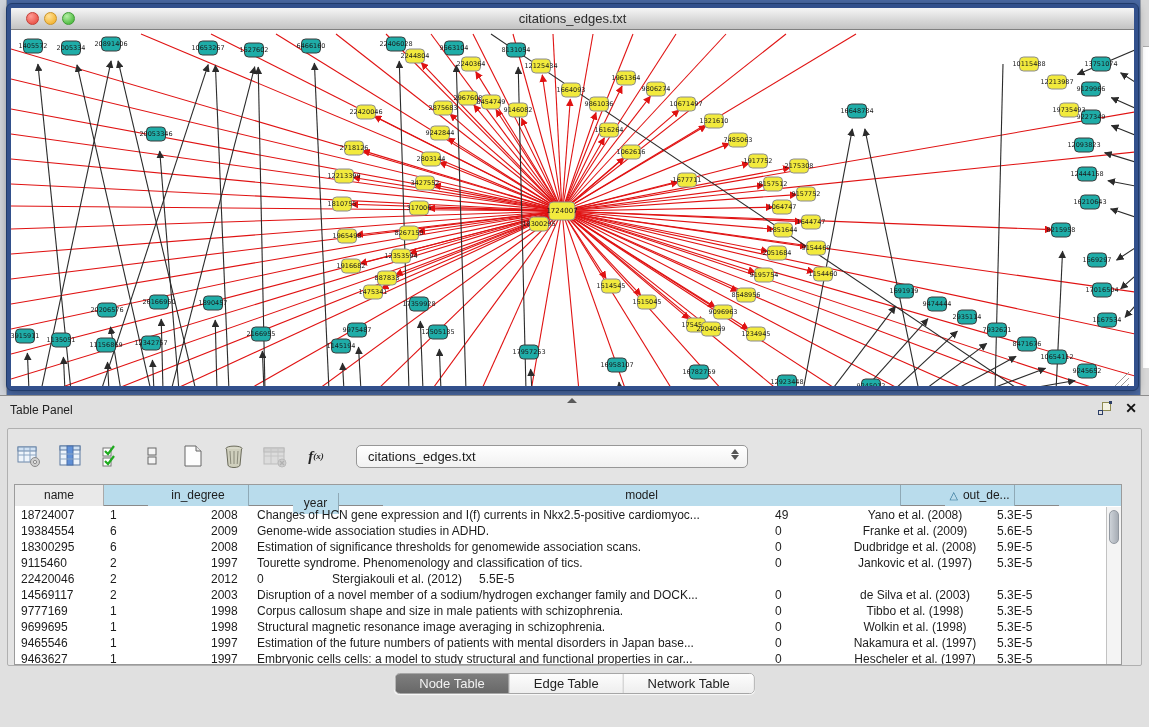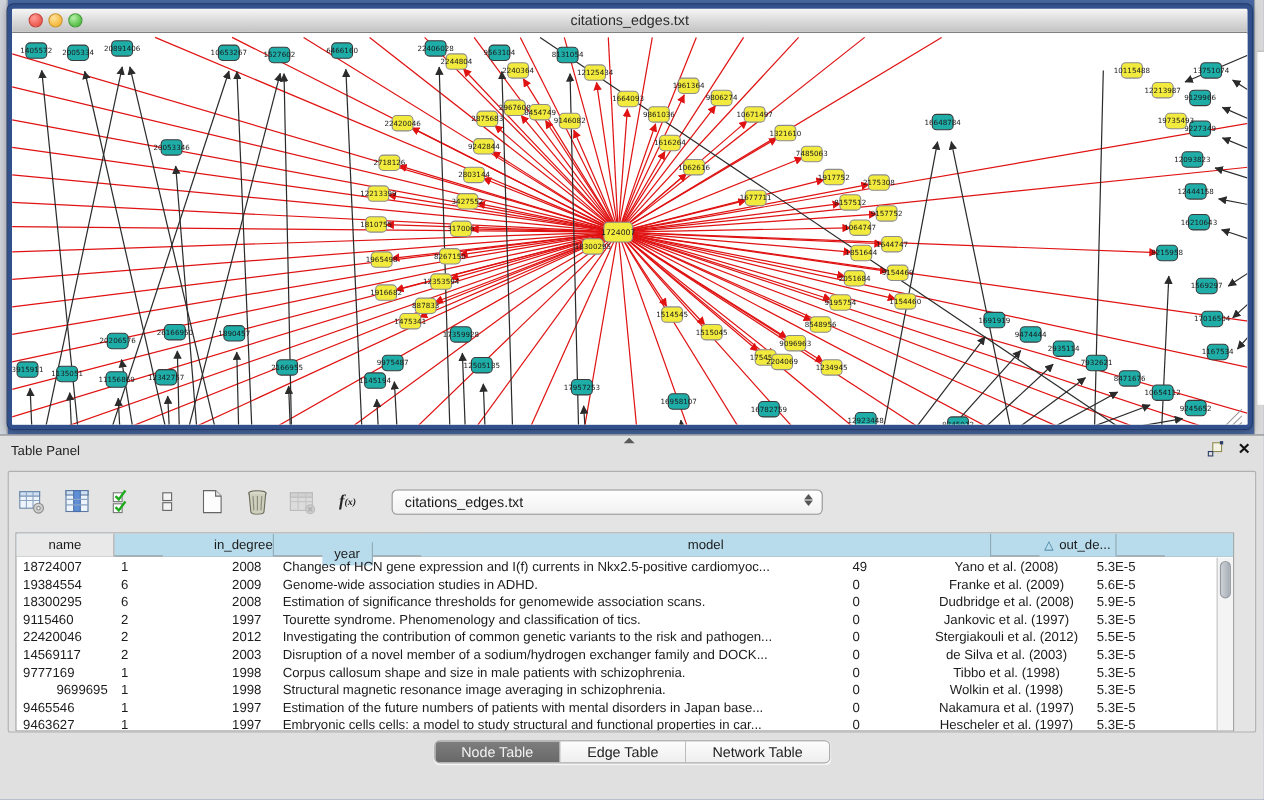--- a/index.html
+++ b/index.html
@@ -549,21 +549,21 @@
         <span class="spin">
             <i class="up"></i>
             <i class="dn"></i>
           </span>
       </div>
     </div>
 
     <div class="tbl">
       <div class="thead" id="thead">
           <div class="th gray" style="width: 89px;">name</div>
-          <div class="th" style="width: 101px; text-align: right;">in_degree</div>
+          <div class="th" style="width: 101px;">in_degree</div>
           <div class="th" style="width: 46px; margin-top: 8px;">year</div>
           <div class="th" style="width: 518px;">model</div>
           <div class="th" style="width: 70px;"><span class="sort">△ </span>out_de...</div>
           <div class="th" style="width: 152px;">short</div>
           <div class="th" style="width: 115px;">pagerank</div>
           <div class="corner"></div>
         </div>
       <div class="tbody" id="tbody">
           <div class="tr">
             <div class="td c0" style="width: 89px;">18724007</div>
@@ -598,21 +598,20 @@
             <div class="td c2" style="width: 46px;">1997</div>
             <div class="td c3" style="width: 518px;">Tourette syndrome. Phenomenology and classification of tics.</div>
             <div class="td c4" style="width: 70px;">0</div>
             <div class="td c5" style="width: 152px;">Jankovic et al. (1997)</div>
             <div class="td c6" style="width: 115px;">5.3E-5</div>
           </div>
           <div class="tr">
             <div class="td c0" style="width: 89px;">22420046</div>
             <div class="td c1" style="width: 101px;">2</div>
             <div class="td c2" style="width: 46px;">2012</div>
-            <div class="td c3" style="width: 518px;">Investigating the contribution of common genetic variants to the risk and pathogen...</div>
             <div class="td c4" style="width: 70px;">0</div>
             <div class="td c5" style="width: 152px;">Stergiakouli et al. (2012)</div>
             <div class="td c6" style="width: 115px;">5.5E-5</div>
           </div>
           <div class="tr">
             <div class="td c0" style="width: 89px;">14569117</div>
             <div class="td c1" style="width: 101px;">2</div>
             <div class="td c2" style="width: 46px;">2003</div>
             <div class="td c3" style="width: 518px;">Disruption of a novel member of a sodium/hydrogen exchanger family and DOCK...</div>
             <div class="td c4" style="width: 70px;">0</div>
@@ -622,21 +621,21 @@
           <div class="tr">
             <div class="td c0" style="width: 89px;">9777169</div>
             <div class="td c1" style="width: 101px;">1</div>
             <div class="td c2" style="width: 46px;">1998</div>
             <div class="td c3" style="width: 518px;">Corpus callosum shape and size in male patients with schizophrenia.</div>
             <div class="td c4" style="width: 70px;">0</div>
             <div class="td c5" style="width: 152px;">Tibbo et al. (1998)</div>
             <div class="td c6" style="width: 115px;">5.3E-5</div>
           </div>
           <div class="tr">
-            <div class="td c0" style="width: 89px; text-align: right;">9699695</div>
+            <div class="td c0" style="width: 89px;">9699695</div>
             <div class="td c1" style="width: 101px;">1</div>
             <div class="td c2" style="width: 46px;">1998</div>
             <div class="td c3" style="width: 518px;">Structural magnetic resonance image averaging in schizophrenia.</div>
             <div class="td c4" style="width: 70px;">0</div>
             <div class="td c5" style="width: 152px;">Wolkin et al. (1998)</div>
             <div class="td c6" style="width: 115px;">5.3E-5</div>
           </div>
           <div class="tr">
             <div class="td c0" style="width: 89px;">9465546</div>
             <div class="td c1" style="width: 101px;">1</div>

